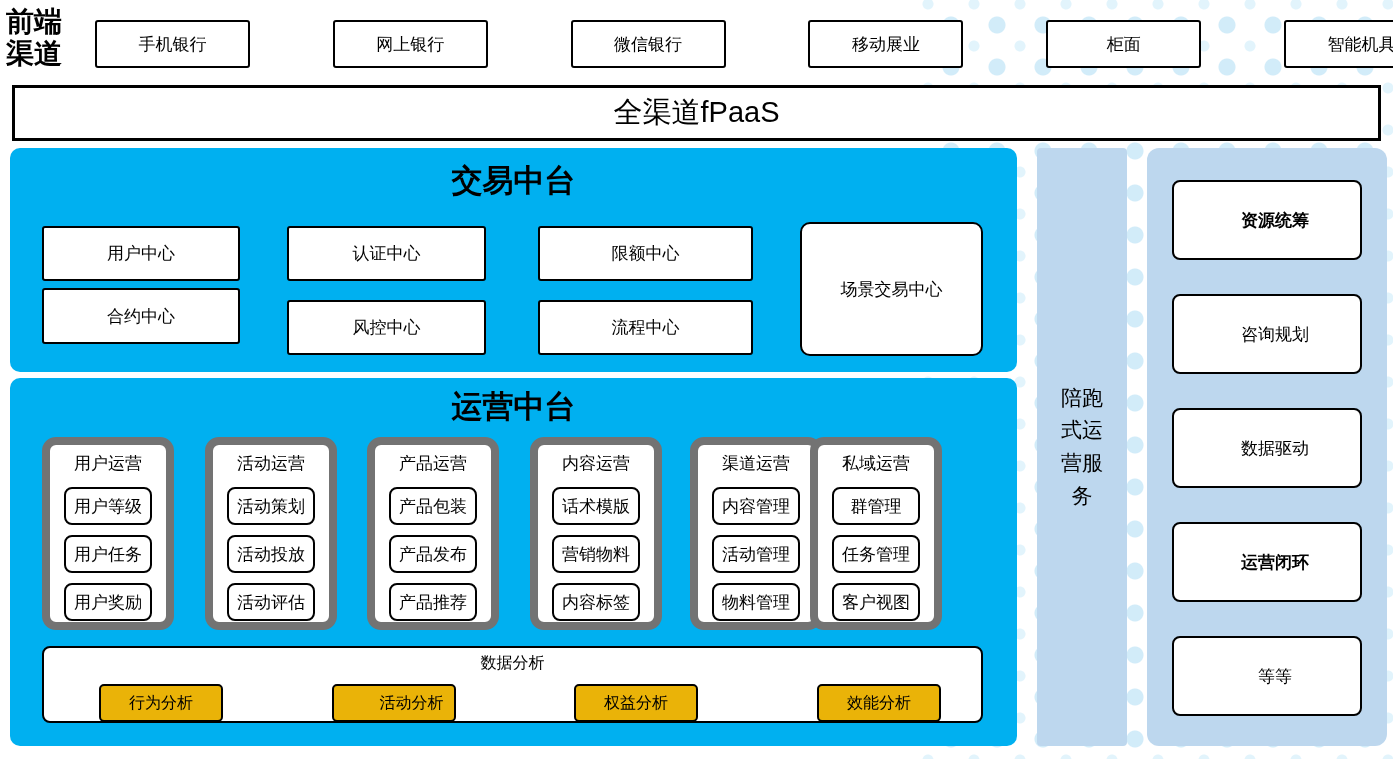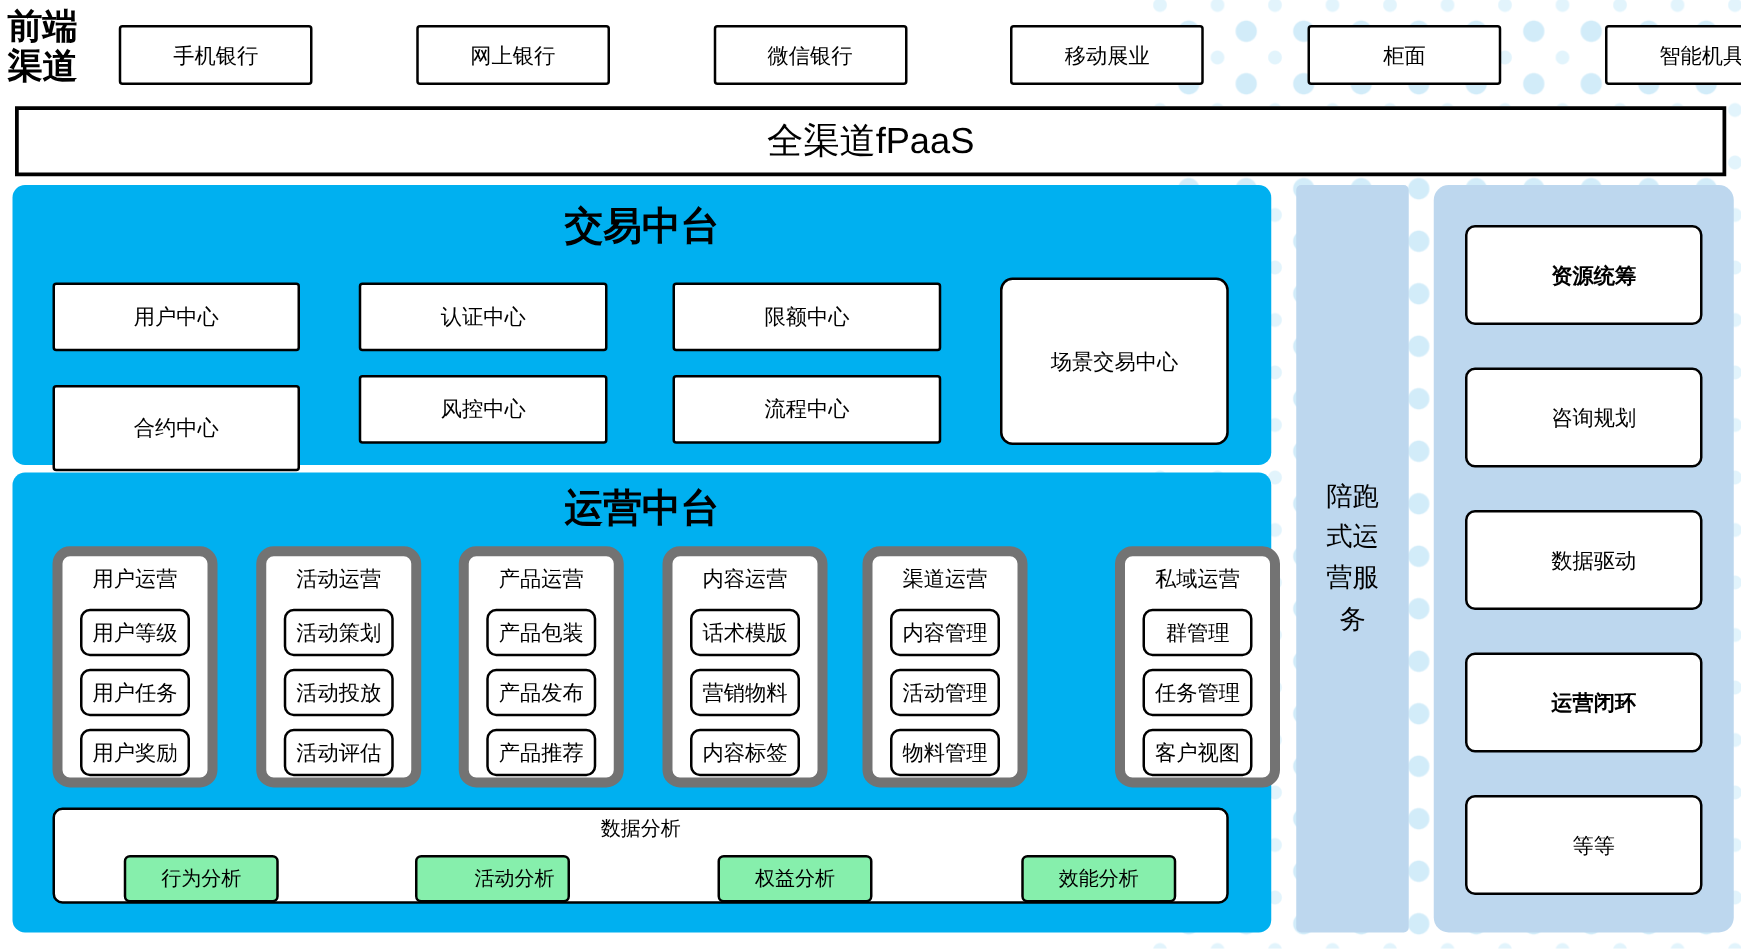--- a/index.html
+++ b/index.html
@@ -63,51 +63,51 @@
 
   .white-box {
     position: absolute; background: #fff; border: 2px solid #000;
     display: flex; align-items: center; justify-content: center;
     font-size: 17px; border-radius: 3px;
   }
   
   .tc-0 { left: 32px;  top: 78px;  width: 198px; height: 55px; }
   .tc-1 { left: 277px; top: 78px;  width: 199px; height: 55px; }
   .tc-2 { left: 528px; top: 78px;  width: 215px; height: 55px; }
-  .tc-3 { left: 32px;  top: 160px; width: 198px; height: 69px; }
+  .tc-3 { left: 32px;  top: 140px; width: 198px; height: 56px; }
   .tc-4 { left: 277px; top: 152px; width: 199px; height: 55px; }
   .tc-5 { left: 528px; top: 152px; width: 215px; height: 55px; }
   .scene-box { left: 790px; top: 74px; width: 183px; height: 134px; border-radius: 10px; }
 
   
   .ops-col {
     position: absolute; top: 59px; width: 132px; height: 193px;
     background: #fff; border: 8px solid #737373; border-radius: 14px;
     display: flex; flex-direction: column; align-items: center;
     padding-top: 7px;
   }
   .col-0 { left: 32px; }  .col-1 { left: 195px; } .col-2 { left: 357px; }
-  .col-3 { left: 520px; } .col-4 { left: 680px; } .col-5 { left: 882px; text-align: center; }
+  .col-3 { left: 520px; } .col-4 { left: 680px; } .col-5 { left: 800px; text-align: center; }
   .ops-col-title { font-size: 17px; margin-bottom: 12px; }
   .ops-item {
     width: calc(100% - 28px); height: 38px; margin-bottom: 10px;
     background: #fff; border: 2px solid #000; border-radius: 8px;
     display: flex; align-items: center; justify-content: center;
     font-size: 17px; flex-shrink: 0;
   }
 
   
   .analysis-bar {
     position: absolute; left: 32px; top: 268px; width: 941px; height: 77px;
     background: #fff; border: 2px solid #000; border-radius: 8px;
   }
   .analysis-title { text-align: center; font-size: 16px; margin-top: 5px; }
   .analysis-item {
     position: absolute; top: 36px; width: 124px; height: 38px;
-    background: #86efac; border: 2px solid #000; border-radius: 5px;
+    background: #eab308; border: 2px solid #000; border-radius: 5px;
     display: flex; align-items: center; justify-content: center;
     font-size: 16px;
   }
   .an-0 { left: 55px; } .an-1 { left: 288px; padding-left: 35px; } .an-2 { left: 530px; } .an-3 { left: 773px; }
 
   
   .side-strip {
     left: 1037px; top: 148px; width: 90px; height: 598px;
     background: #BDD7EE; border-radius: 4px;
     display: flex; align-items: center; justify-content: center;

